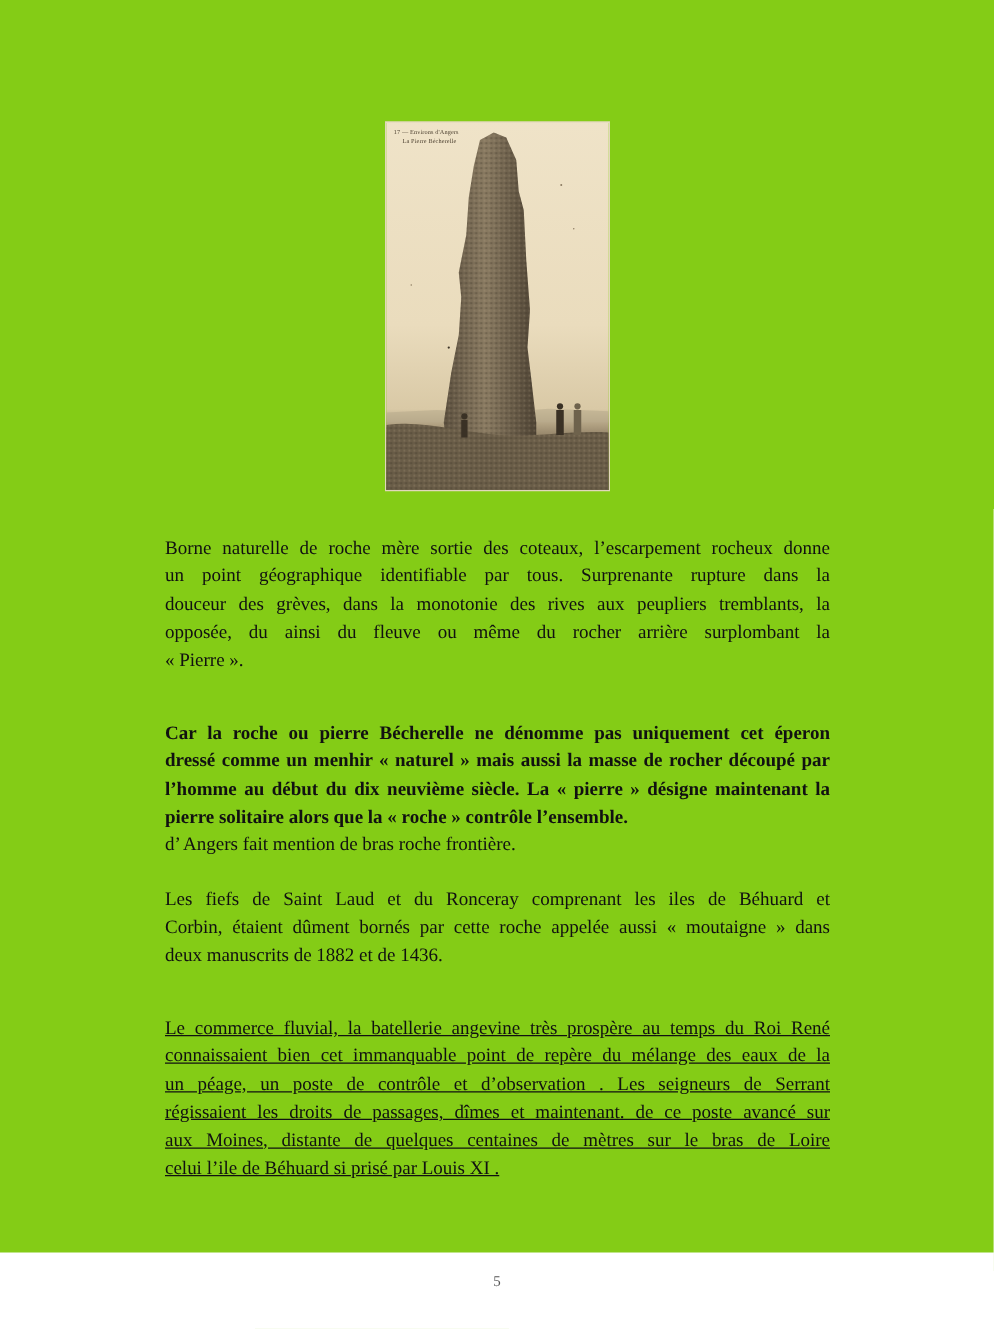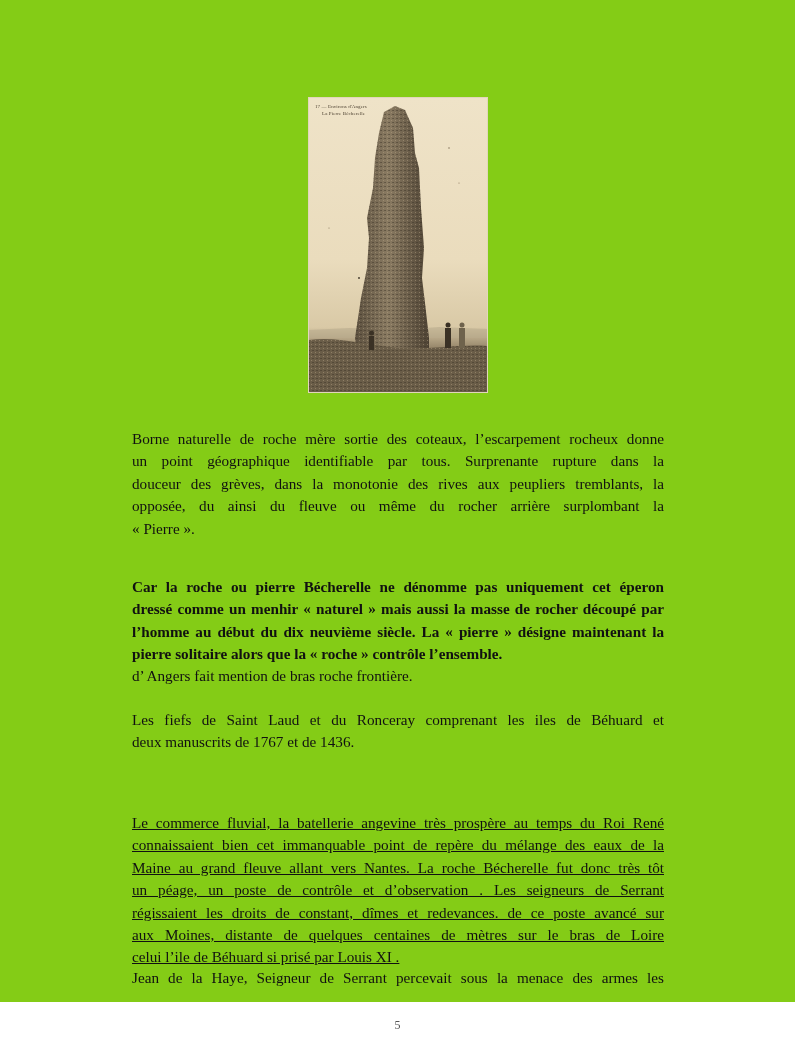--- a/index.html
+++ b/index.html
@@ -144,31 +144,28 @@
     <span class="line">l’homme au début du dix neuvième siècle. La « pierre » désigne maintenant la</span>
     <span class="line last">pierre solitaire alors que la « roche » contrôle l’ensemble.</span>
   </p>
 
   <p class="text p3">
     <span class="line last">d’ Angers fait mention de bras roche frontière.</span>
   </p>
 
   <p class="text p4">
     <span class="line">Les fiefs de Saint Laud et du Ronceray comprenant les iles de Béhuard et</span>
-    <span class="line last">deux manuscrits de 1767 et de 1436.</span>
+    <span class="line">Corbin, étaient dûment bornés par cette roche appelée aussi « moutaigne » dans</span>
+    <span class="line last">deux manuscrits de 1882 et de 1436.</span>
   </p>
 
   <p class="text p5">
     <span class="line">Le commerce fluvial, la batellerie angevine très prospère au temps du Roi René</span>
     <span class="line">connaissaient bien cet immanquable point de repère du mélange des eaux de la</span>
-    <span class="line">Maine au grand fleuve allant vers Nantes. La roche Bécherelle fut donc très tôt</span>
     <span class="line">un péage, un poste de contrôle et d’observation . Les seigneurs de Serrant</span>
-    <span class="line">régissaient les droits de constant, dîmes et redevances. de ce poste avancé sur</span>
+    <span class="line">régissaient les droits de passages, dîmes et maintenant. de ce poste avancé sur</span>
     <span class="line">aux Moines, distante de quelques centaines de mètres sur le bras de Loire</span>
     <span class="line last">celui l’ile de Béhuard si prisé par Louis XI .</span>
   </p>
 
-  <p class="text p6">
-    <span class="line">Jean de la Haye, Seigneur de Serrant percevait sous la menace des armes les</span>
-  </p>
 
   <div class="page-number">5</div>
 </div>
 
 </body></html>

